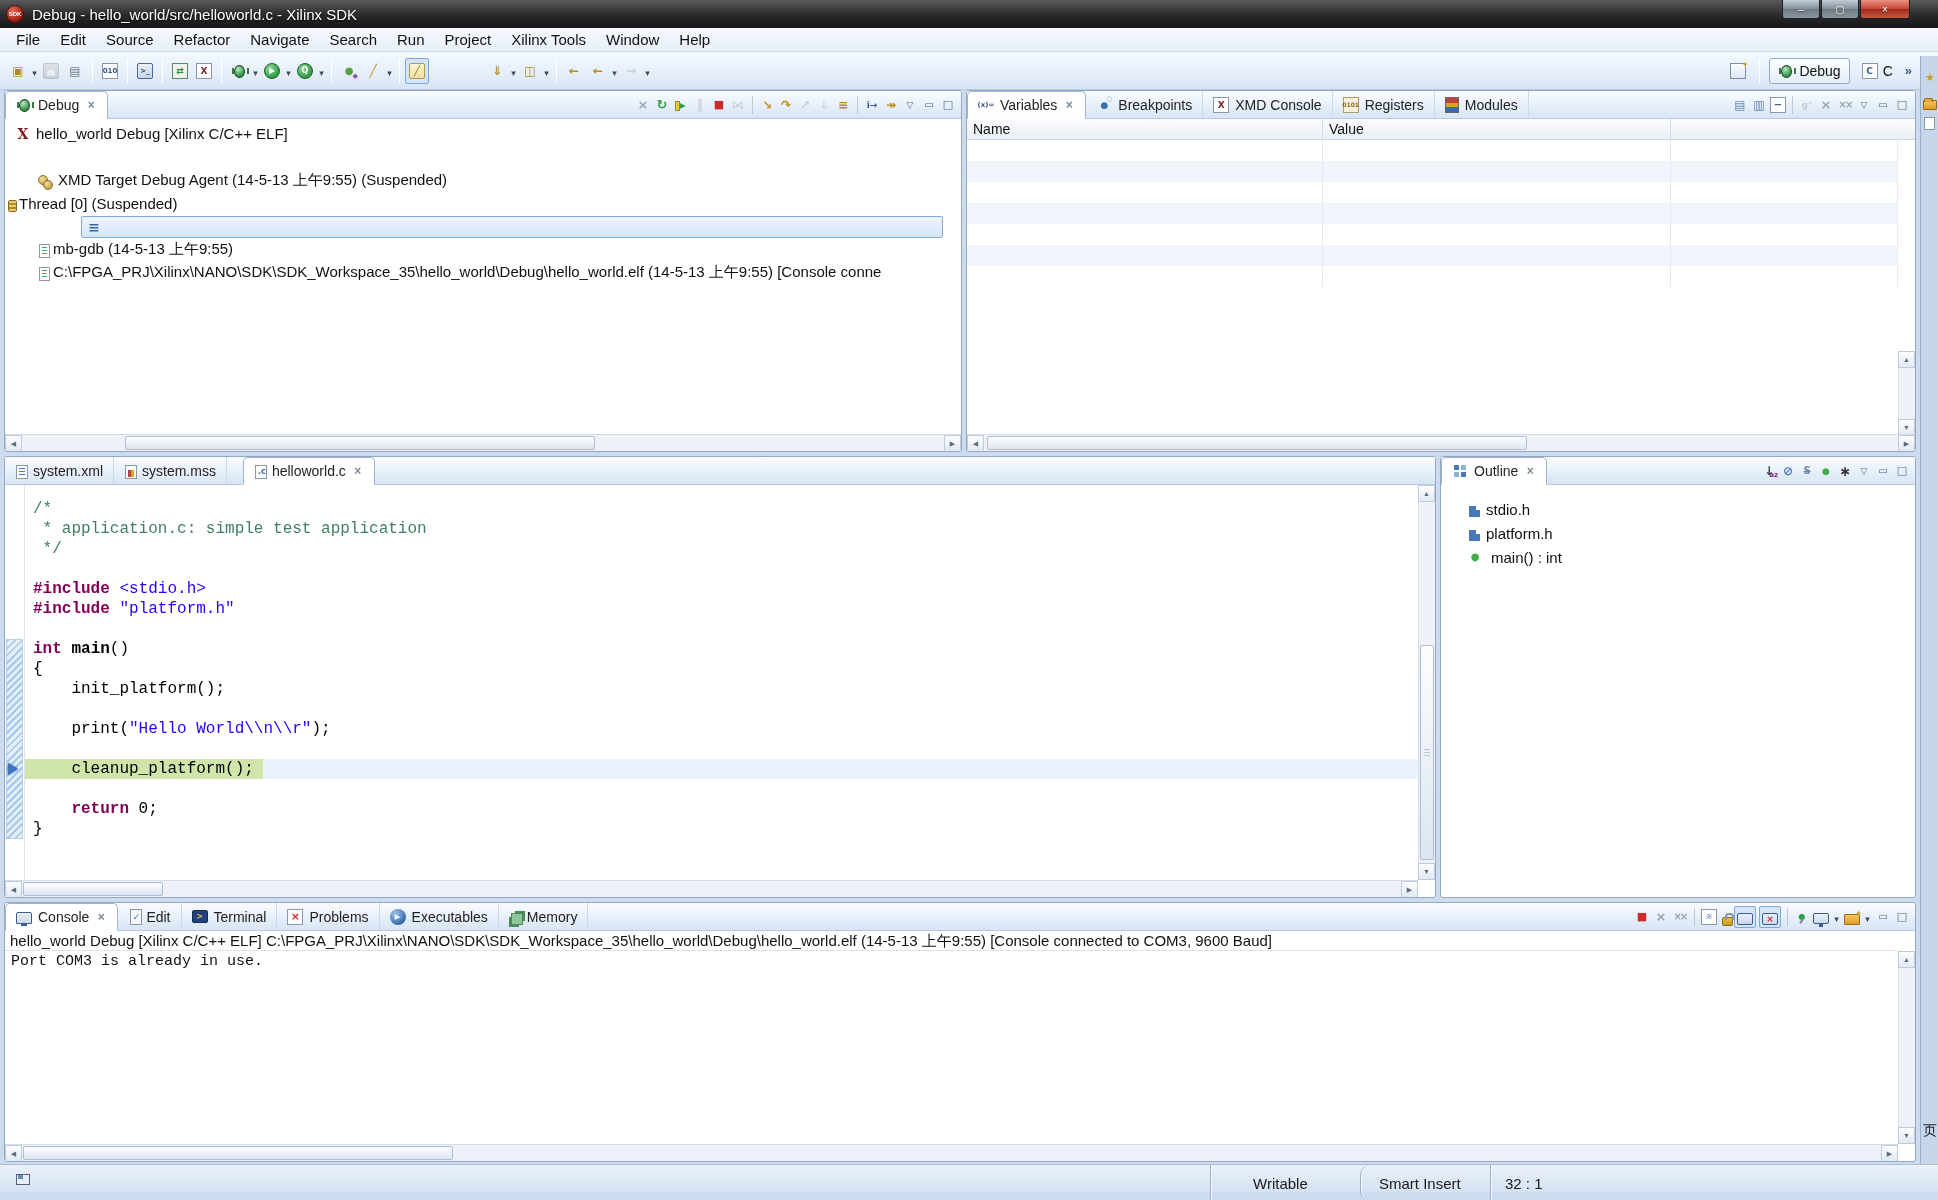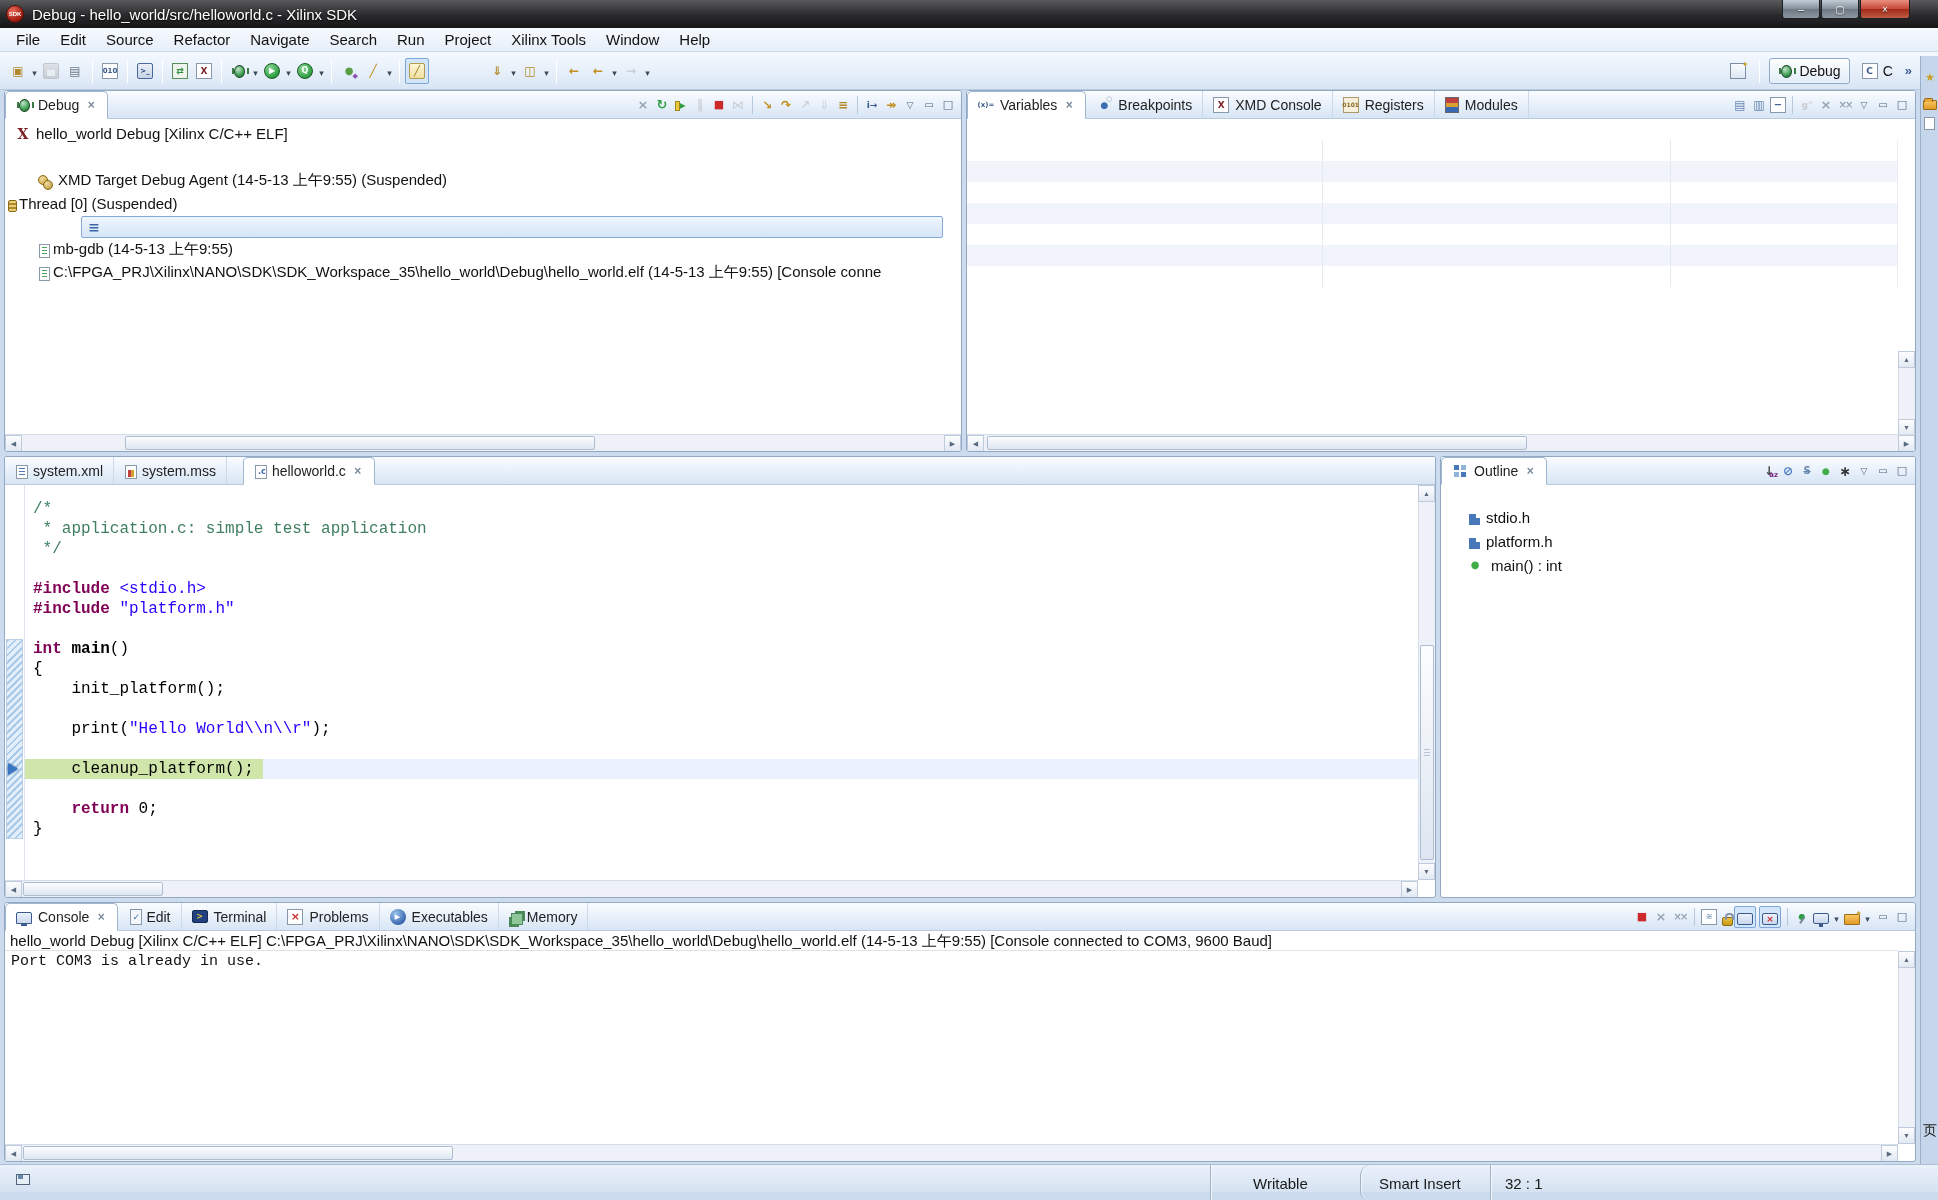--- a/index.html
+++ b/index.html
@@ -205,21 +205,21 @@
   .tk-comment{color:#3f7f5f;}
   .tk-directive{color:#7f0055;font-weight:bold;}
   .tk-keyword{color:#7f0055;font-weight:bold;}
   .tk-string{color:#2a00ff;}
   .tk-function{font-weight:bold;color:#000;}
   .tk-plain{color:#000;}
   .cur-line-blue{position:absolute;left:0;right:0;height:20px;background:#eaf3fd;z-index:0;}
   .cur-line-green{position:absolute;left:0;width:238px;height:20px;background:#cfe5a9;z-index:0;}
 
   
-  .o-items{position:absolute;left:0;top:28px;right:0;bottom:0;padding-top:20px;}
+  .o-items{position:absolute;left:0;top:28px;right:0;bottom:0;padding-top:12px;}
   .o-row{height:24px;display:flex;align-items:center;gap:8px;padding-left:26px;font-size:15px;}
 
   
   .con-desc{position:absolute;left:0;top:28px;right:17px;height:20px;padding:1px 5px;white-space:nowrap;overflow:hidden;border-bottom:1px solid #e2e2e2;background:#fff;font-size:15px;}
   .con-out{position:absolute;left:0;top:48px;right:17px;bottom:17px;font-family:"Liberation Mono","DejaVu Sans Mono",monospace;font-size:15px;padding:2px 6px;background:#fff;}
 
   
   .statusbar{position:absolute;left:0;top:1164px;width:1938px;height:28px;background:linear-gradient(#eaf1fa,#d5e2f1);border-top:1px solid #aebfd4;}
   .sb-field{position:absolute;top:0;height:36px;display:flex;align-items:center;font-size:15px;color:#1a1a1a;border-left:1px solid #9fb0c6;box-shadow:inset 1px 0 0 #f4f8fc;}
 
@@ -438,20 +438,25 @@
       <span class="ic i-logical"></span>
       <span class="ic i-collapse"></span>
       <span class="vt-sep"></span>
       <span class="ic i-gx disabled"></span>
       <span class="ic i-x g-gray"></span>
       <span class="ic i-xx g-gray"></span>
       <span class="ic i-menu"></span>
       <span class="ic i-minim"></span>
       <span class="ic i-maxim"></span>
     </div>
+  </div>
+  <div class="vhead">
+    <div class="vcol" style="width:356px;">Name</div>
+    <div class="vcol" style="width:348px;">Value</div>
+    <div class="vcol" style="flex:1;border-right:none;"></div>
   </div>
   <div class="vrows" id="vars-rows">
       <div class="vrow"><span class="cell-line" style="width: 356px;"></span><span class="cell-line" style="width: 348px;"></span></div>
       <div class="vrow alt"><span class="cell-line" style="width: 356px;"></span><span class="cell-line" style="width: 348px;"></span></div>
       <div class="vrow"><span class="cell-line" style="width: 356px;"></span><span class="cell-line" style="width: 348px;"></span></div>
       <div class="vrow alt"><span class="cell-line" style="width: 356px;"></span><span class="cell-line" style="width: 348px;"></span></div>
       <div class="vrow"><span class="cell-line" style="width: 356px;"></span><span class="cell-line" style="width: 348px;"></span></div>
       <div class="vrow alt"><span class="cell-line" style="width: 356px;"></span><span class="cell-line" style="width: 348px;"></span></div>
       <div class="vrow"><span class="cell-line" style="width: 356px;"></span><span class="cell-line" style="width: 348px;"></span></div>
     </div>

